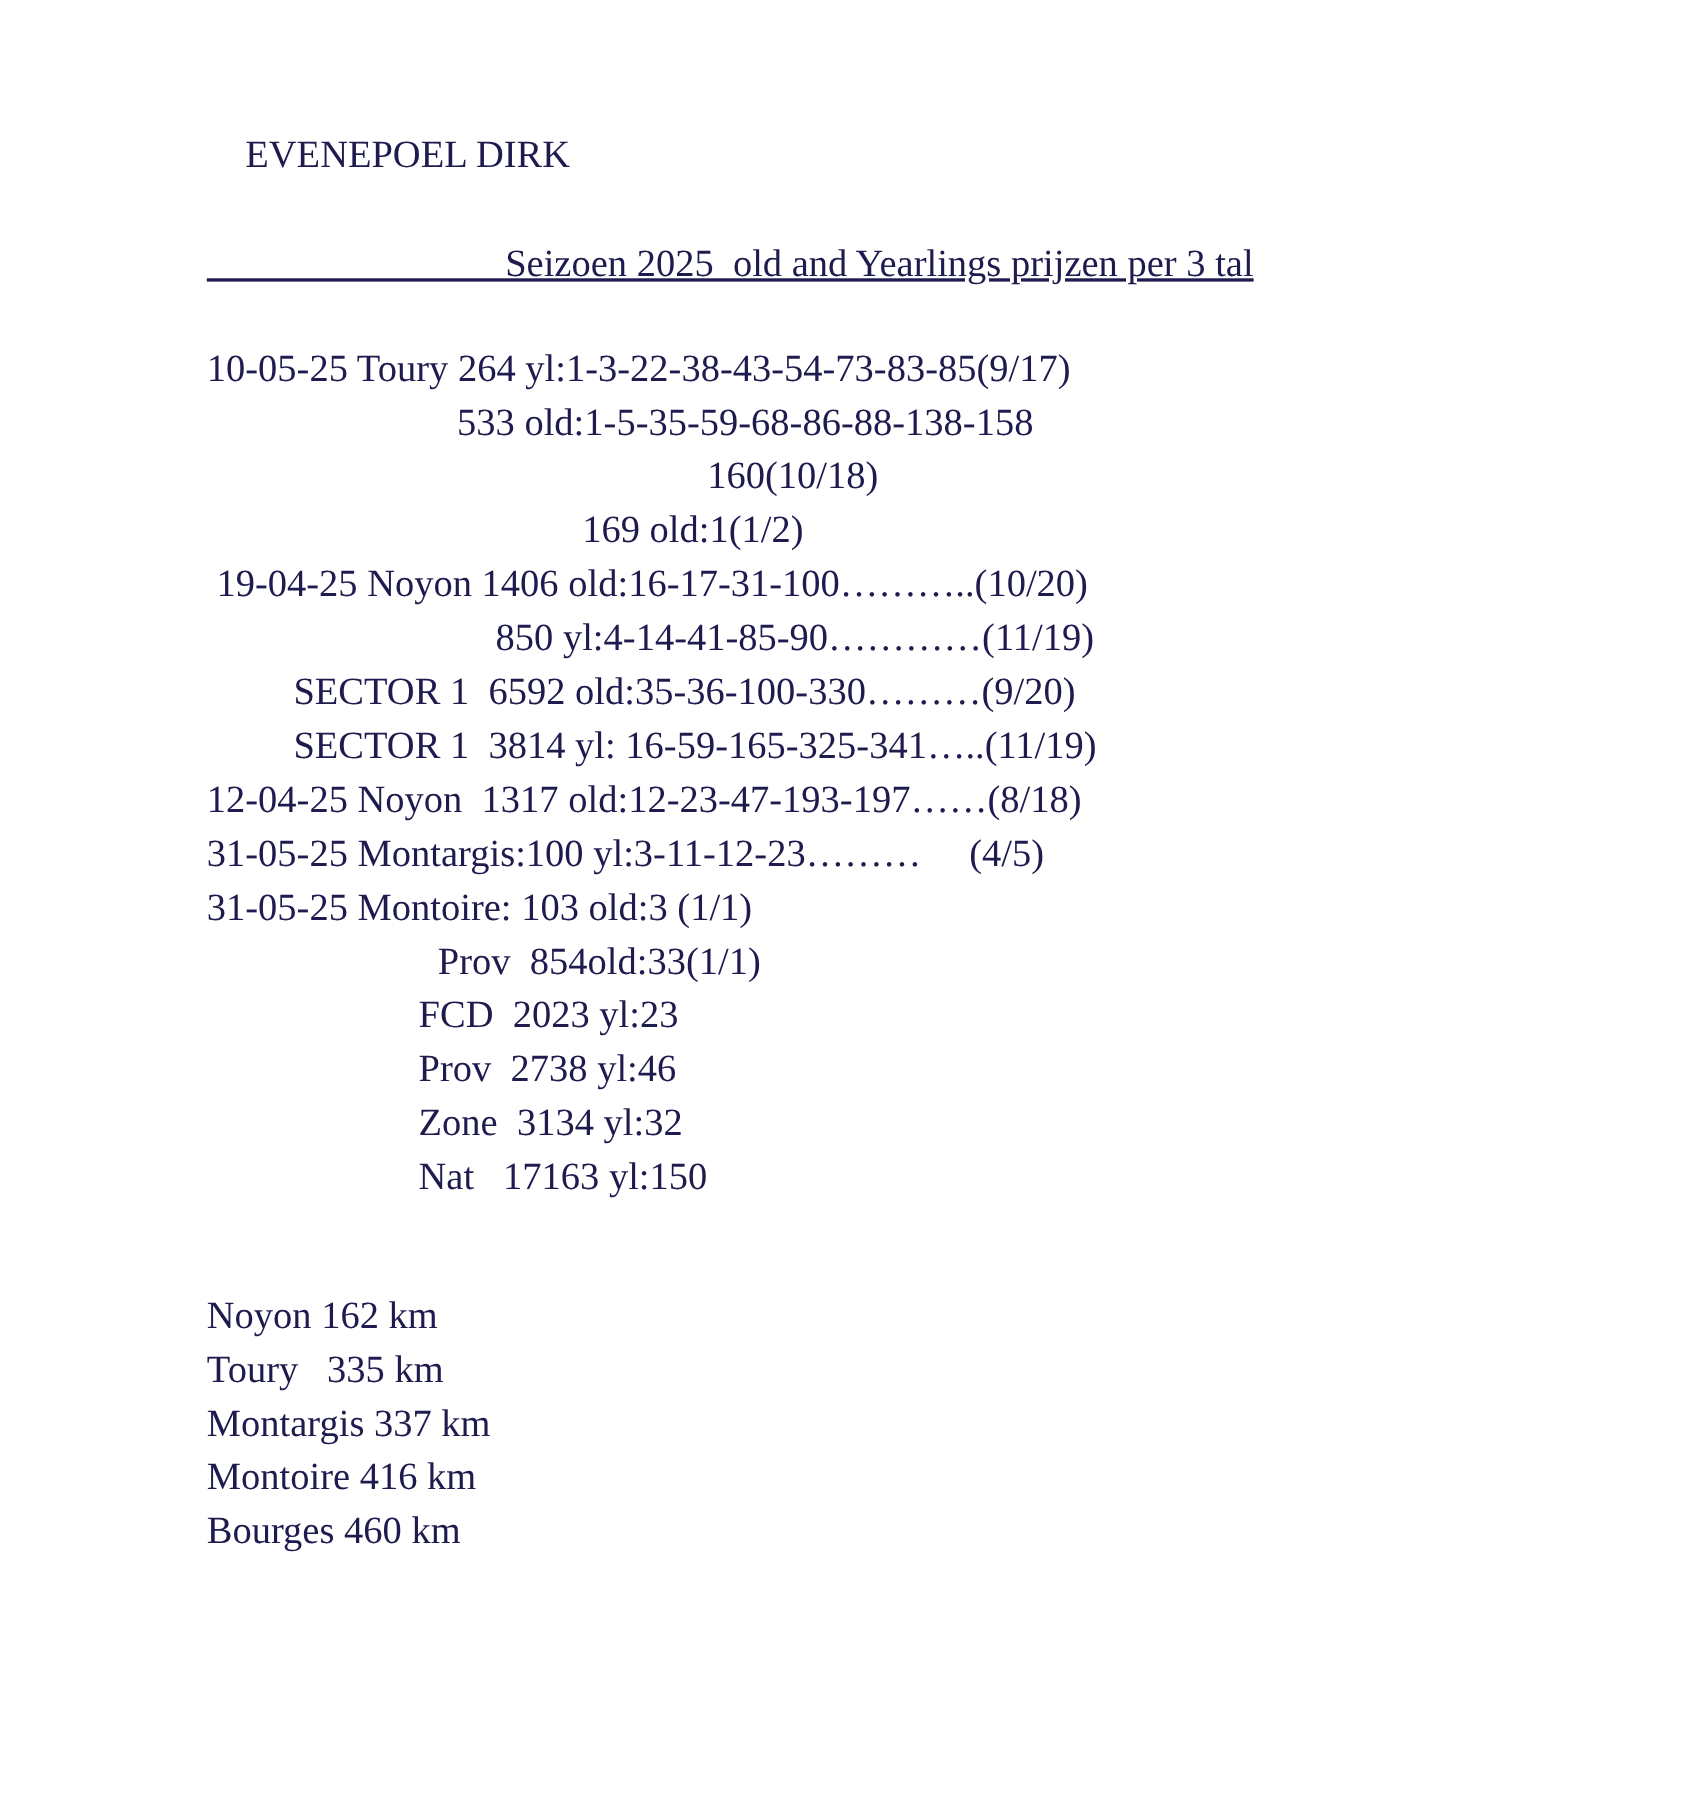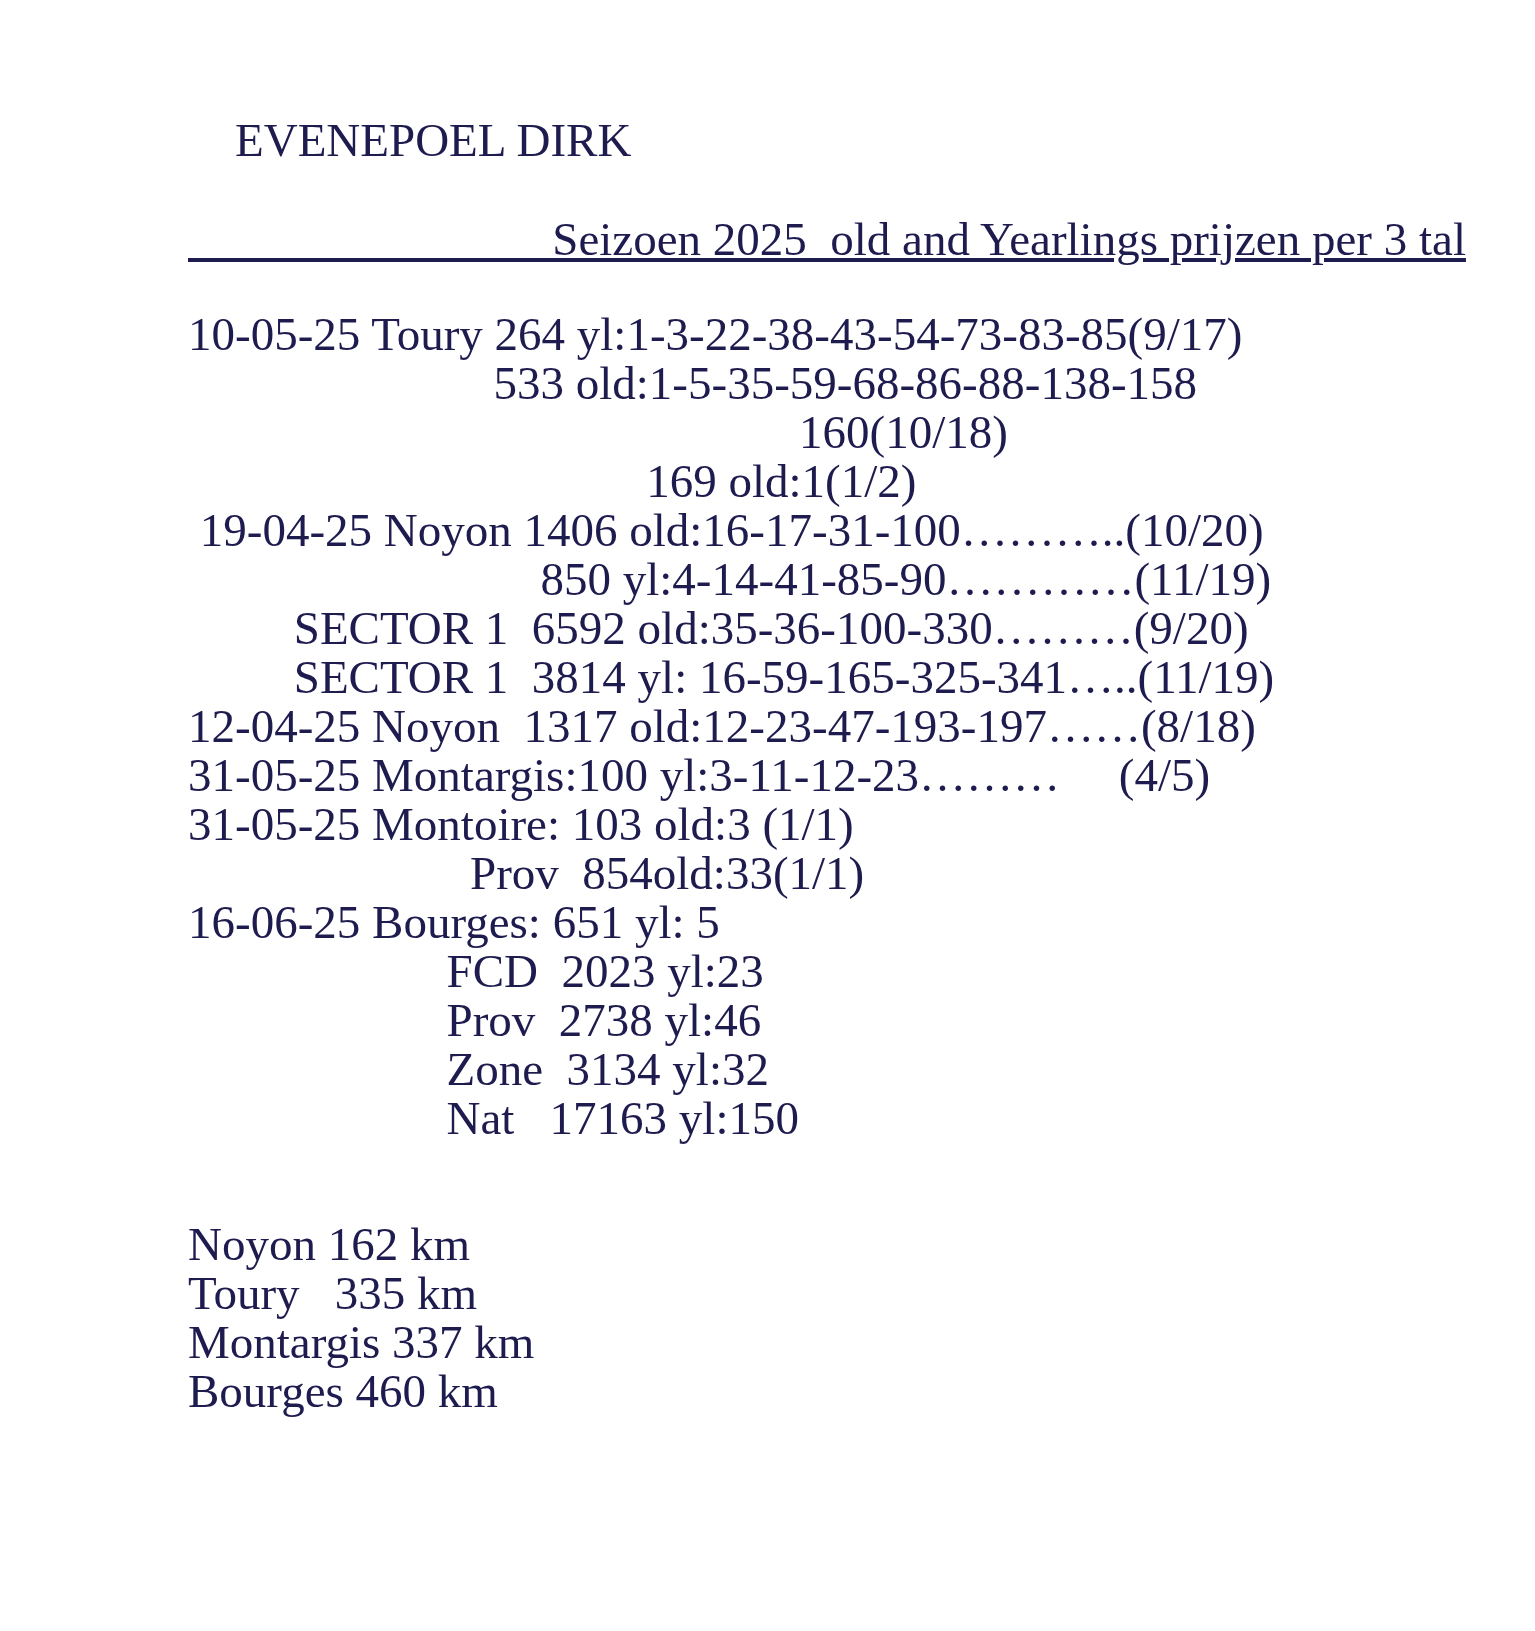--- a/index.html
+++ b/index.html
@@ -9,21 +9,21 @@
   }
   .doc {
     position: relative;
     width: 1535px;
     height: 1434px;
     background: #ffffff;
     overflow: hidden;
     box-sizing: border-box;
     padding: 116px 20px 0 188px;
     font-family: "Liberation Serif", "DejaVu Serif", serif;
-    font-size: 47px;
+    font-size: 35px;
     line-height: 49px;
     color: #1e1b4f;
   }
   .line {
     white-space: pre;
     min-height: 49px;
   }
   .title-line {
     margin-top: 50px;
     text-decoration: underline;
@@ -49,26 +49,26 @@
       <div class="line">                                                    160(10/18)</div>
       <div class="line">                                       169 old:1(1/2)</div>
       <div class="line"> 19-04-25 Noyon 1406 old:16-17-31-100………..(10/20)</div>
       <div class="line">                              850 yl:4-14-41-85-90…………(11/19)</div>
       <div class="line">         SECTOR 1  6592 old:35-36-100-330………(9/20)</div>
       <div class="line">         SECTOR 1  3814 yl: 16-59-165-325-341…..(11/19)</div>
       <div class="line">12-04-25 Noyon  1317 old:12-23-47-193-197……(8/18)</div>
       <div class="line">31-05-25 Montargis:100 yl:3-11-12-23………     (4/5)</div>
       <div class="line">31-05-25 Montoire: 103 old:3 (1/1)</div>
       <div class="line">                        Prov  854old:33(1/1)</div>
-      <div class="line">16-06-25 Bourges: 651 yl: 5</div>
       <div class="line">                      FCD  2023 yl:23</div>
       <div class="line">                      Prov  2738 yl:46</div>
       <div class="line">                      Zone  3134 yl:32</div>
       <div class="line">                      Nat   17163 yl:150</div>
     </div>
 
   <div class="distances-block">
       <div class="line">Noyon 162 km</div>
       <div class="line">Toury   335 km</div>
       <div class="line">Montargis 337 km</div>
+      <div class="line">Montoire 416 km</div>
       <div class="line">Bourges 460 km</div>
     </div>
 </div>
 
 </body></html>

